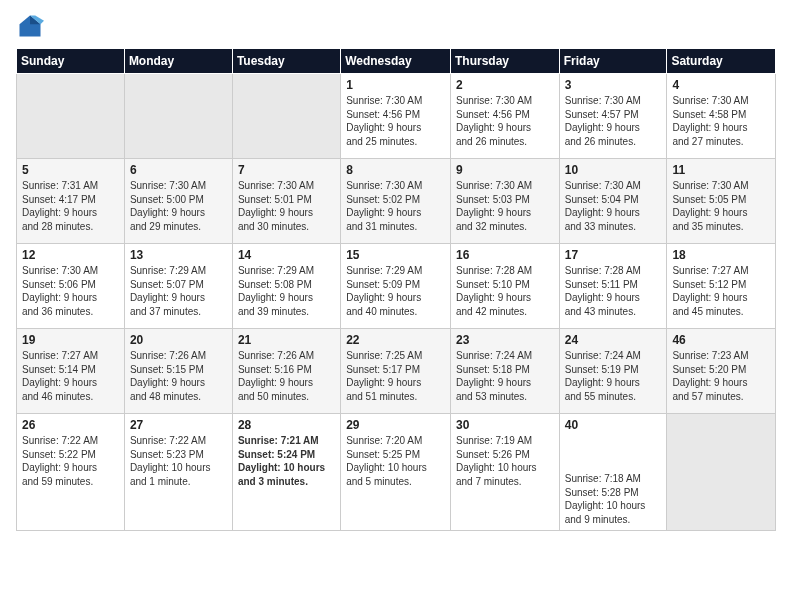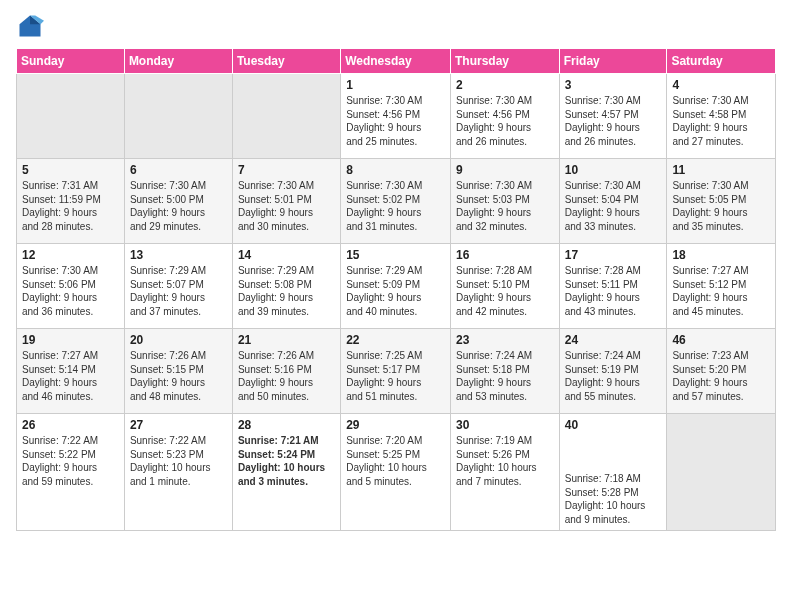--- a/index.html
+++ b/index.html
@@ -51,21 +51,21 @@
       font-size: 14px;
       color: #444;
       margin-top: 2px;
     }
     .calendar-table {
       width: 100%;
       border-collapse: collapse;
       font-size: 11px;
     }
     .calendar-table th {
-      background: #ec4899;
+      background: #0f172a;
       color: #fff;
       padding: 5px 4px;
       text-align: left;
       font-weight: bold;
       font-size: 12px;
       border: 1px solid #fff;
     }
     .calendar-table td {
       border: 1px solid #ccc;
       vertical-align: top;
@@ -162,21 +162,21 @@
             <div class="day-info" style="white-space: pre-line;">Sunrise: 7:30 AM
 Sunset: 4:58 PM
 Daylight: 9 hours
 and 27 minutes.</div>
           </td>
         </tr>
         <tr class="week-row">
           <td>
             <div class="day-number">5</div>
             <div class="day-info" style="white-space: pre-line;">Sunrise: 7:31 AM
-Sunset: 11:59 PM
+Sunset: 4:17 PM
 Daylight: 9 hours
 and 28 minutes.</div>
           </td>
           <td>
             <div class="day-number">6</div>
             <div class="day-info" style="white-space: pre-line;">Sunrise: 7:30 AM
 Sunset: 5:00 PM
 Daylight: 9 hours
 and 29 minutes.</div>
           </td>

